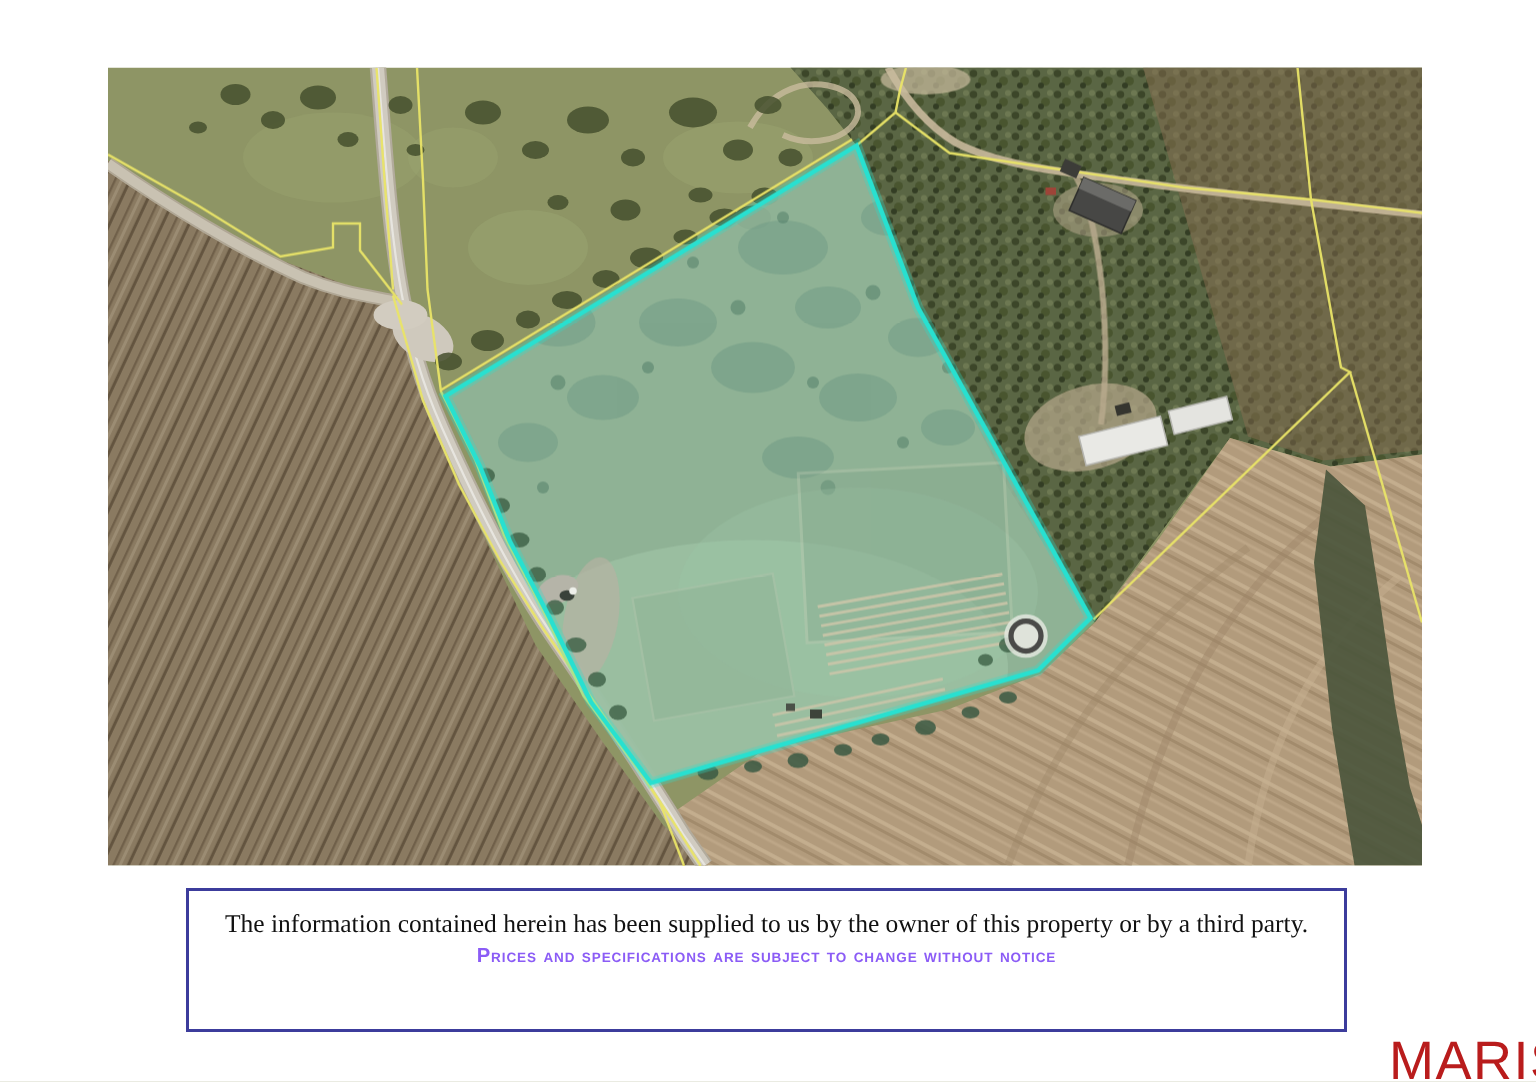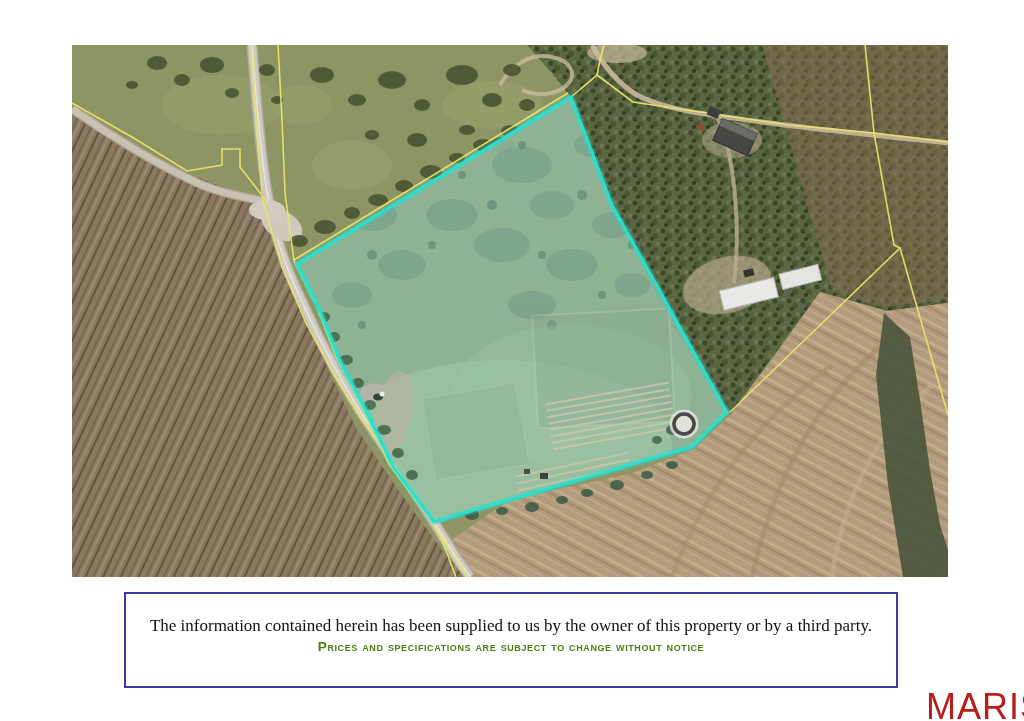--- a/index.html
+++ b/index.html
@@ -1,23 +1,23 @@
 <!DOCTYPE html>
 <html><head>
 <meta charset="utf-8">
 <style>
   html,body{margin:0;padding:0;background:#ffffff;}
   #screen{position:relative;width:1024px;height:721px;background:#ffffff;overflow:hidden;
           font-family:"Liberation Sans",sans-serif;}
   #aerial{position:absolute;left:72px;top:45px;width:876px;height:532px;}
   #disclaimer{position:absolute;left:124px;top:592px;width:774px;height:96px;box-sizing:border-box;
-              border:2px solid #3c3c9c;background:#ffffff;text-align:center;padding-top:21px;}
+              border:2px solid #3c3c9c;background:#ffffff;text-align:center;padding-top:11px;}
   .disc-line{font-family:"Liberation Serif",serif;font-size:17px;line-height:21.5px;color:#111;}
   .disc-fine{font-family:"Liberation Sans",sans-serif;font-weight:bold;font-variant:small-caps;
-             font-size:13.5px;line-height:19px;letter-spacing:.6px;color:#4d7c0f;}
+             font-size:13.5px;line-height:19px;letter-spacing:.6px;color:#8b5cf6;}
   #watermark{position:absolute;left:926px;top:686px;font-size:36px;letter-spacing:1px;
              color:#b91c1c;font-family:"Liberation Sans",sans-serif;}
 </style>
 </head>
 <body>
 
 <div id="screen">
 
   <svg id="aerial" viewBox="0 0 876 532" xmlns="http://www.w3.org/2000/svg">
     <defs>

